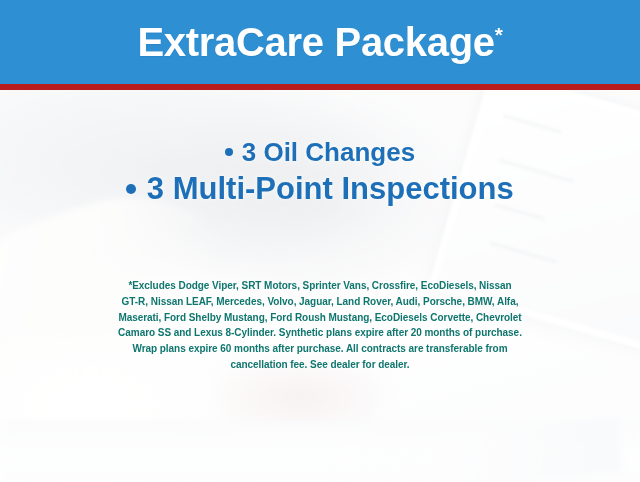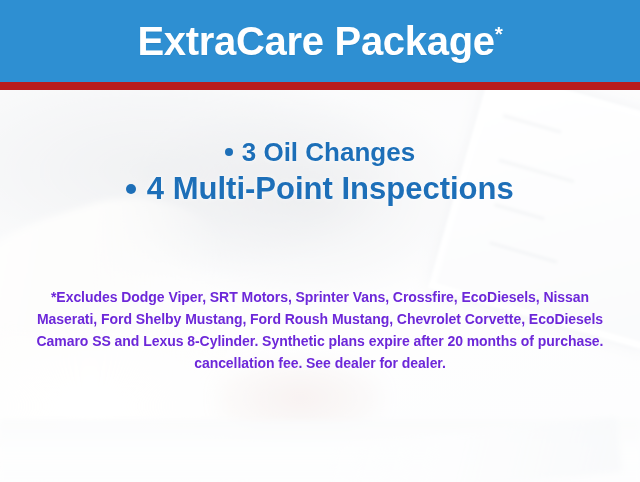--- a/index.html
+++ b/index.html
@@ -109,21 +109,21 @@
     background: rgba(255,255,255,0.70);
   }
 
   
   .banner {
     position: absolute;
     left: 0; top: 0;
     width: 640px;
     height: 90px;
     background: #2e8fd2;
-    border-bottom: 8px solid #b91c1c;
+    border-bottom: 6px solid #b91c1c;
     display: flex;
     align-items: center;
     justify-content: center;
     z-index: 3;
     box-sizing: border-box;
   }
   .banner-title {
     color: #ffffff;
     font-size: 40px;
     font-weight: bold;
@@ -167,26 +167,26 @@
   .bl-1 .dot { width: 8px; height: 8px; }
   .bl-2 { font-size: 28px; margin-top: 4px; }
   .bl-2 .dot { width: 9px; height: 9px; }
   .bl-3 { font-size: 31px; margin-top: 4px; }
   .bl-3 .dot { width: 10px; height: 10px; }
 
   
   .fineprint {
     position: absolute;
     left: 28px;
-    top: 286px;
+    top: 278px;
     width: 584px;
     z-index: 2;
     text-align: center;
-    color: #6d28d9;
-    font-size: 14px;
+    color: #0f766e;
+    font-size: 10px;
     font-weight: bold;
     line-height: 1.58;
     letter-spacing: -0.05px;
     text-shadow: 0 0 2px rgba(255,255,255,0.9), 0 0 5px rgba(255,255,255,0.75);
   }
   .fineprint p { margin: 0; }
 </style>
 </head>
 <body>
 
@@ -209,23 +209,25 @@
     <div class="bg-bottom-obj"></div>
     <div class="bg-wash"></div>
   </div>
 
   <div class="banner">
     <div class="banner-title"><span>ExtraCare Package</span><sup>*</sup></div>
   </div>
 
   <div class="bullets">
     <div class="bullet-line bl-1"><span class="dot"></span><span>3 Oil Changes</span></div>
-    <div class="bullet-line bl-3"><span class="dot"></span><span>4 Multi-Point Inspections</span></div>
+    <div class="bullet-line bl-3"><span class="dot"></span><span>3 Multi-Point Inspections</span></div>
   </div>
 
   <div class="fineprint">
     <p>*Excludes Dodge Viper, SRT Motors, Sprinter Vans, Crossfire, EcoDiesels, Nissan</p>
-    <p>Maserati, Ford Shelby Mustang, Ford Roush Mustang, Chevrolet Corvette, EcoDiesels</p>
+    <p>GT-R, Nissan LEAF, Mercedes, Volvo, Jaguar, Land Rover, Audi, Porsche, BMW, Alfa,</p>
+    <p>Maserati, Ford Shelby Mustang, Ford Roush Mustang, EcoDiesels Corvette, Chevrolet</p>
     <p>Camaro SS and Lexus 8-Cylinder. Synthetic plans expire after 20 months of purchase.</p>
+    <p>Wrap plans expire 60 months after purchase. All contracts are transferable from</p>
     <p>cancellation fee. See dealer for dealer.</p>
   </div>
 
 </div>
 
 </body></html>

